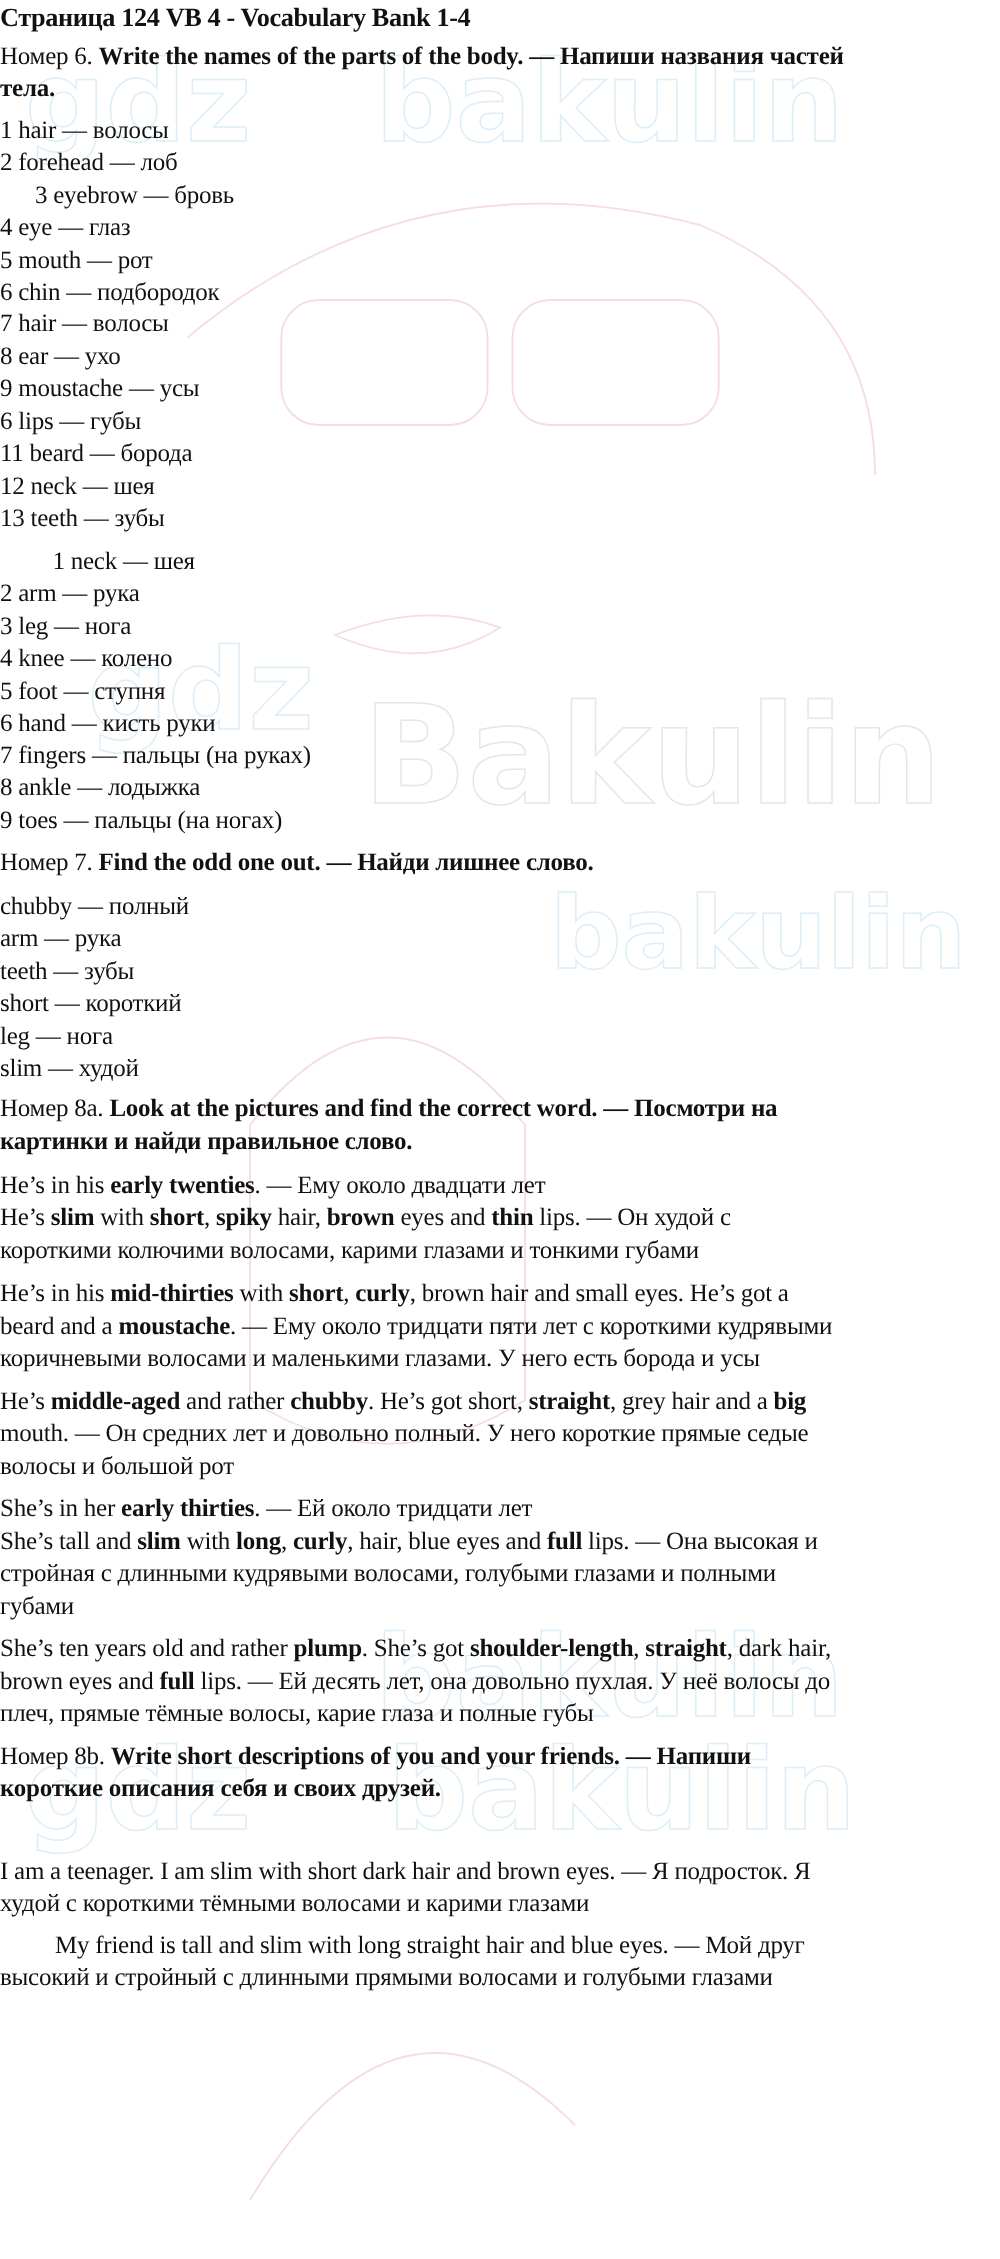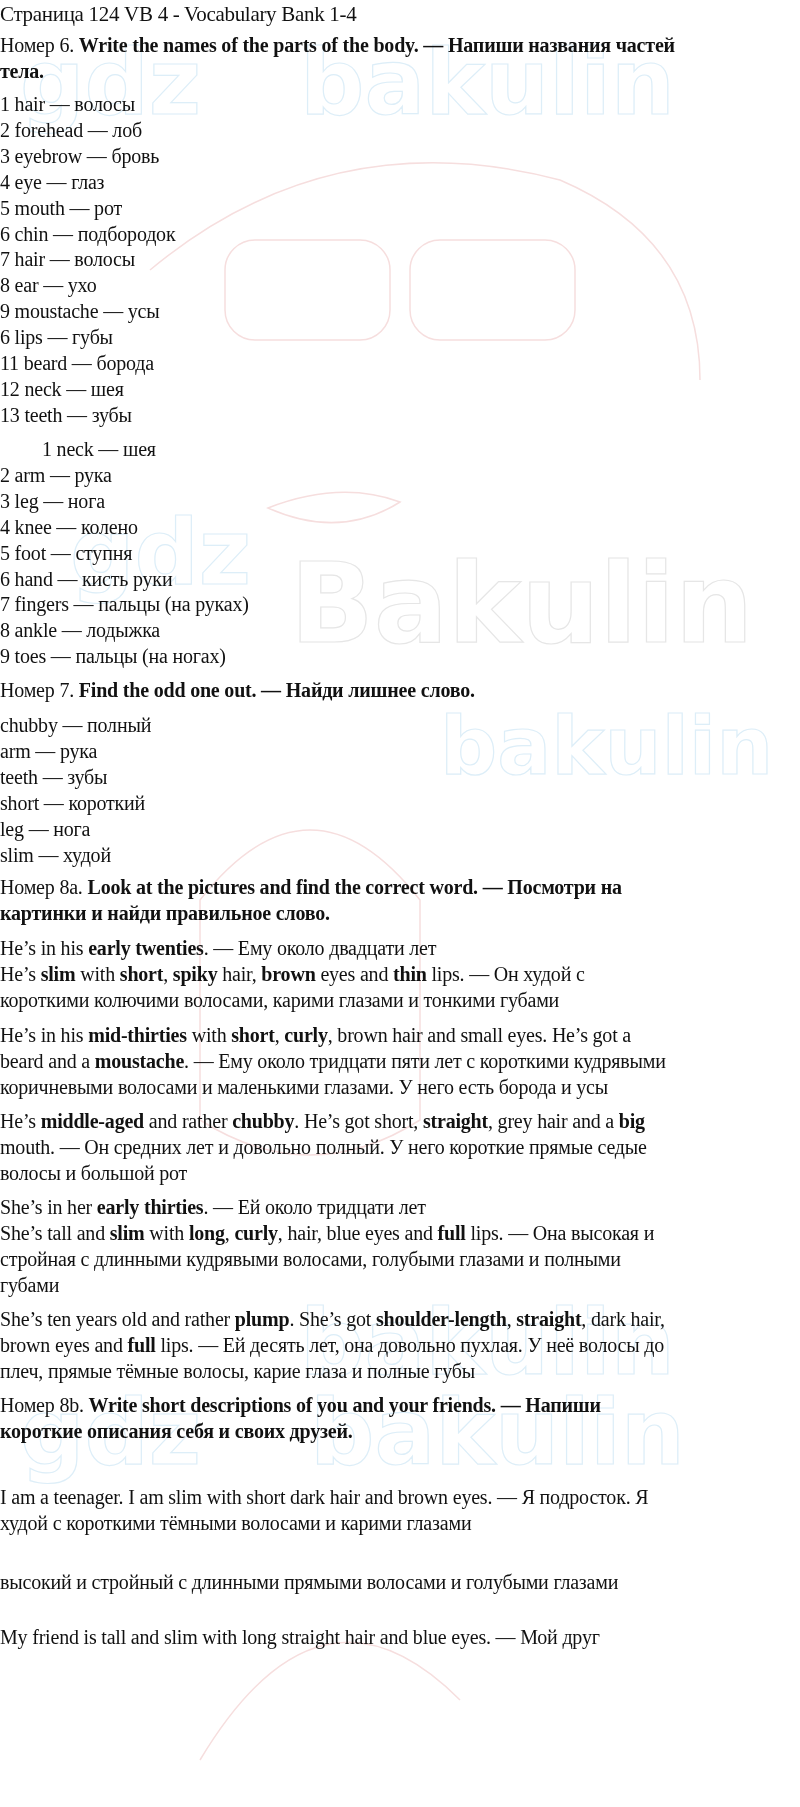--- a/index.html
+++ b/index.html
@@ -4,21 +4,21 @@
 <style>
   html, body { margin: 0; padding: 0; background: #ffffff; }
   body {
     width: 800px; height: 1807px; position: relative; overflow: hidden;
     font-family: "Liberation Serif", serif; color: #111;
   }
   .wm { position: absolute; pointer-events: none; font-family: "DejaVu Sans", sans-serif; }
   .wm-text { color: transparent; -webkit-text-stroke: 1.2px #ddeef8; font-weight: bold; }
   .wm-gray { -webkit-text-stroke: 1.2px #e6e6e6; }
   .content { position: absolute; left: 0; top: 0; width: 800px; }
-  .title { position: absolute; left: 0; top: 2px; font-size: 21px; font-weight: normal; letter-spacing: -0.3px; }
+  .title { position: absolute; left: 0; top: 2px; font-size: 21px; font-weight: bold; letter-spacing: -0.3px; }
   .line { position: absolute; left: 0; font-size: 20px; line-height: 30px; white-space: nowrap; letter-spacing: -0.2px; }
   .b { font-weight: bold; }
 </style>
 </head>
 <body>
 
 <div class="wm wm-text" style="left:20px;top:30px;font-size:90px;">gdz</div>
 <div class="wm wm-text" style="left:300px;top:30px;font-size:90px;">bakulin</div>
 <div class="wm wm-text wm-gray" style="left:290px;top:540px;font-size:110px;">Bakulin</div>
 <div class="wm wm-text" style="left:70px;top:500px;font-size:90px;">gdz</div>
@@ -42,21 +42,21 @@
 
   <div class="line" style="top: 30px;">
     <span>Номер 6.</span>
     <span class="b">Write the names of the parts of the body. — Напиши названия частей</span>
   </div>
   <div class="line b" style="top: 56px;">тела.</div>
 
   <div id="face-list">
       <div class="line" style="top: 89px;">1 hair — волосы</div>
       <div class="line" style="top: 114.9px; text-align: center;">2 forehead — лоб</div>
-      <div class="line" style="top: 140.8px;">3 eyebrow — бровь</div>
+      <div class="line" style="top: 140.8px; padding-left: 28px;">3 eyebrow — бровь</div>
       <div class="line" style="top: 166.7px;">4 eye — глаз</div>
       <div class="line" style="top: 192.6px;">5 mouth — рот</div>
       <div class="line" style="top: 218.5px;">6 chin — подбородок</div>
       <div class="line" style="top: 244.4px;">7 hair — волосы</div>
       <div class="line" style="top: 270.3px;">8 ear — ухо</div>
       <div class="line" style="top: 296.2px;">9 moustache — усы</div>
       <div class="line" style="top: 322.1px;">6 lips — губы</div>
       <div class="line" style="top: 348px;">11 beard — борода</div>
       <div class="line" style="top: 373.9px;">12 neck — шея</div>
       <div class="line" style="top: 399.8px;">13 teeth — зубы</div>
@@ -111,20 +111,20 @@
     </div>
 
   <div class="line" style="top: 1390px;">
     <span>Номер 8b.</span>
     <span class="b">Write short descriptions of you and your friends. — Напиши</span>
   </div>
   <div class="line b" style="top: 1416px;">короткие описания себя и своих друзей.</div>
   <div id="ex8b-lines">
       <div class="line" style="top: 1482px;">I am a teenager. I am slim with short dark hair and brown eyes. — Я подросток. Я</div>
       <div class="line" style="top: 1508px;">худой с короткими тёмными волосами и карими глазами</div>
-      <div class="line" style="top: 1622px;">My friend is tall and slim with long straight hair and blue eyes. — Мой друг</div>
+      <div class="line" style="top: 1541px; padding-left: 44px;">My friend is tall and slim with long straight hair and blue eyes. — Мой друг</div>
       <div class="line" style="top: 1567px;">высокий и стройный с длинными прямыми волосами и голубыми глазами</div>
     </div>
 </div>
 
 <style>
   
 </style>
 
 </body></html>

